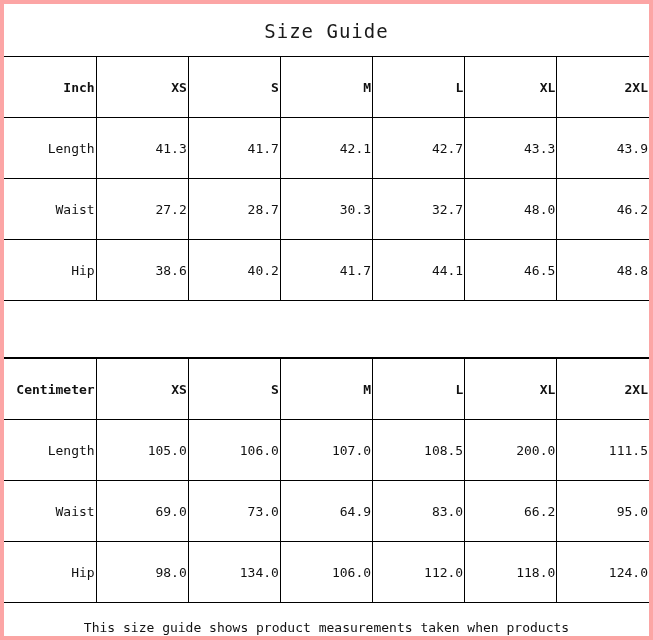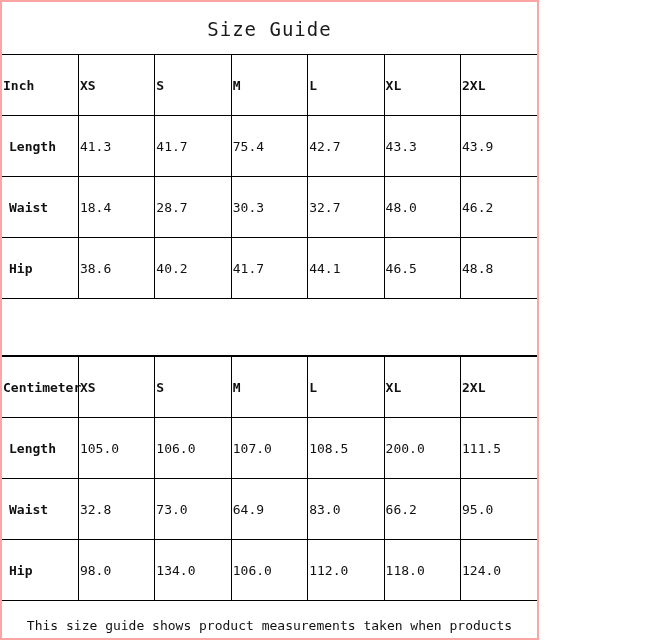--- a/index.html
+++ b/index.html
@@ -6,24 +6,24 @@
     margin: 0;
     padding: 0;
     background: #ffffff;
   }
   body {
     font-family: "DejaVu Sans Mono", monospace;
     color: #111111;
   }
   .page {
     position: relative;
-    width: 539px;
+    width: 653px;
     height: 640px;
     box-sizing: border-box;
-    border: 2px solid #fca5a5;
+    border: 4px solid #fca5a5;
     background: #ffffff;
     overflow: hidden;
   }
   .title {
     text-align: center;
     font-size: 19px;
     letter-spacing: 1px;
     color: #1a1a1a;
     padding: 16px 0 14px 0;
     font-weight: 400;
@@ -33,39 +33,39 @@
     width: 100%;
     table-layout: fixed;
   }
   table.size-table td,
   table.size-table th {
     border-top: 1px solid #000000;
     border-bottom: 1px solid #000000;
     border-left: 1px solid #000000;
     border-right: 1px solid #000000;
     height: 58px;
-    text-align: left;
+    text-align: right;
     vertical-align: middle;
     font-size: 13px;
     font-weight: normal;
   }
   table.size-table td:first-child,
   table.size-table th:first-child {
     border-left: none;
   }
   table.size-table td:last-child,
   table.size-table th:last-child {
     border-right: none;
   }
   table.size-table thead th {
     font-weight: bold;
     font-size: 13px;
   }
   table.size-table tbody th {
-    font-weight: bold;
+    font-weight: normal;
     font-size: 13px;
     padding-left: 7px;
   }
   .unit-cell {
     font-weight: bold;
   }
   .row-label {
     font-weight: bold;
   }
   .spacer-block {
@@ -104,28 +104,28 @@
         <th class="table-top-border">L</th>
         <th class="table-top-border">XL</th>
         <th class="table-top-border">2XL</th>
       </tr>
     </thead>
     <tbody>
       <tr>
         <th class="row-label">Length</th>
         <td>41.3</td>
         <td>41.7</td>
-        <td>75.4</td>
+        <td>42.1</td>
         <td>42.7</td>
         <td>43.3</td>
         <td>43.9</td>
       </tr>
       <tr>
         <th class="row-label">Waist</th>
-        <td>18.4</td>
+        <td>27.2</td>
         <td>28.7</td>
         <td>30.3</td>
         <td>32.7</td>
         <td>48.0</td>
         <td>46.2</td>
       </tr>
       <tr>
         <th class="row-label">Hip</th>
         <td>38.6</td>
         <td>40.2</td>
@@ -156,21 +156,21 @@
         <th class="row-label">Length</th>
         <td>105.0</td>
         <td>106.0</td>
         <td>107.0</td>
         <td>108.5</td>
         <td>200.0</td>
         <td>111.5</td>
       </tr>
       <tr>
         <th class="row-label">Waist</th>
-        <td>32.8</td>
+        <td>69.0</td>
         <td>73.0</td>
         <td>64.9</td>
         <td>83.0</td>
         <td>66.2</td>
         <td>95.0</td>
       </tr>
       <tr>
         <th class="row-label">Hip</th>
         <td>98.0</td>
         <td>134.0</td>

